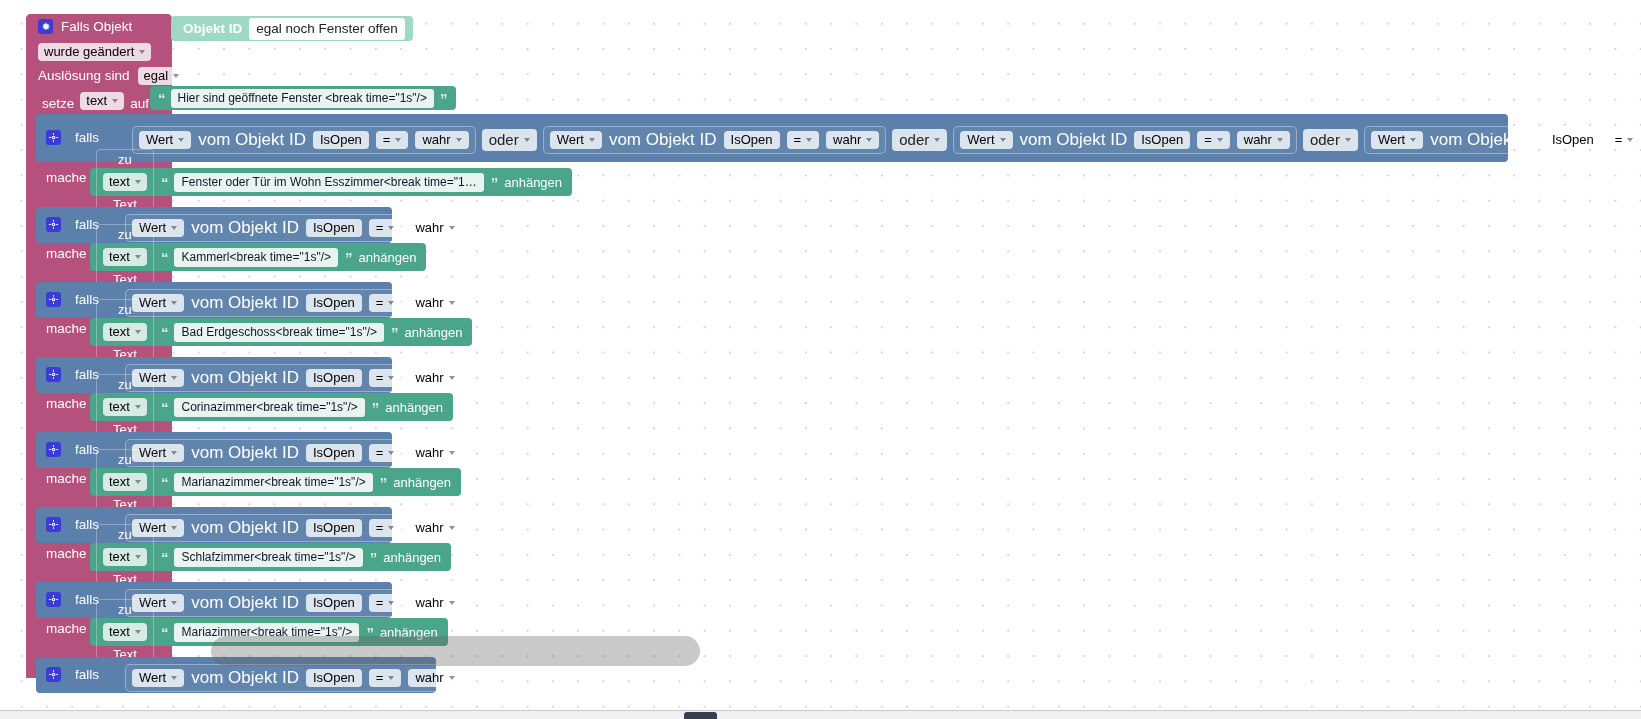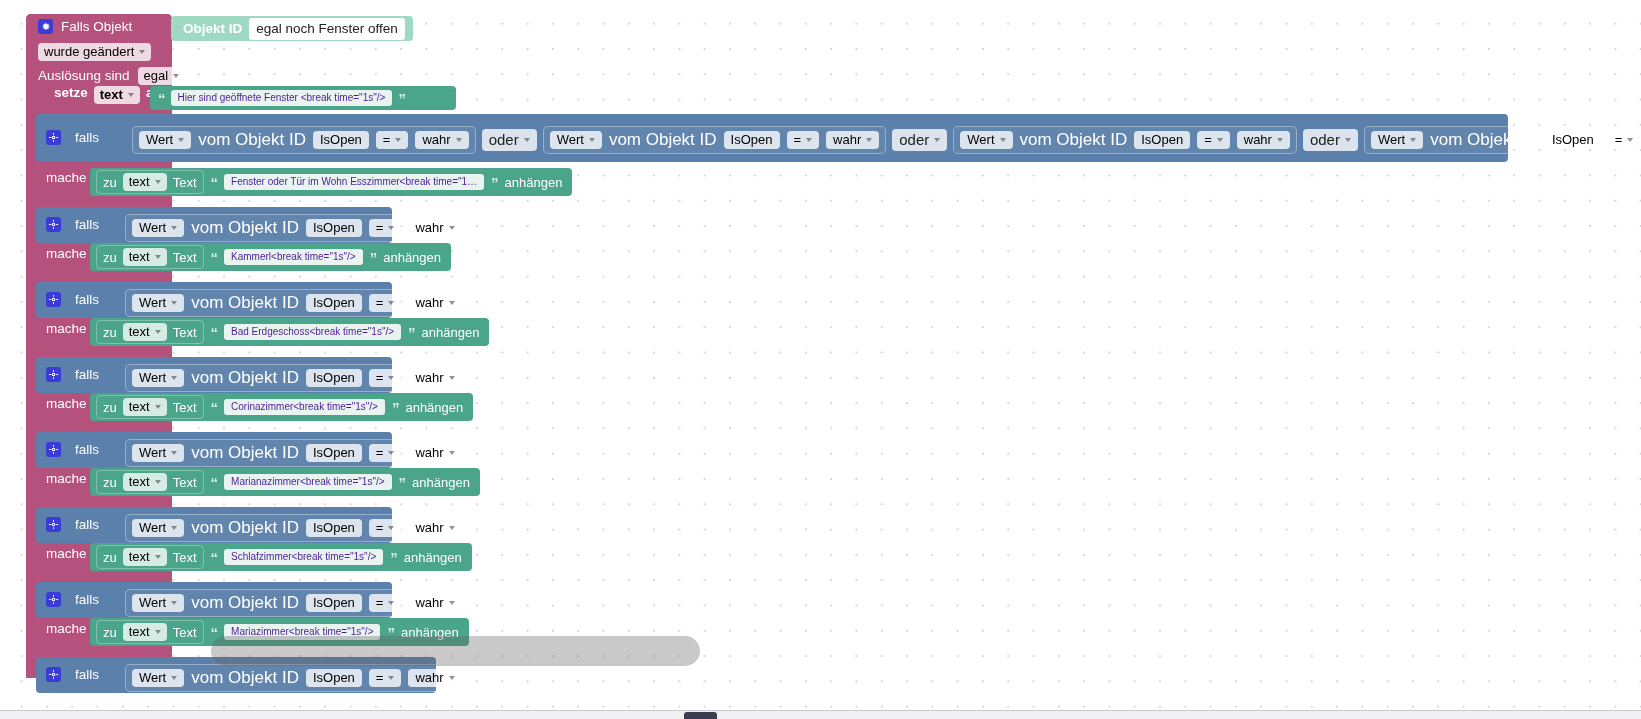--- a/index.html
+++ b/index.html
@@ -114,42 +114,41 @@
     color: #222;
     font-size: 13.5px;
     border-radius: 3px;
     padding: 3px 7px 4px 7px;
     white-space: nowrap;
   }
 
   
   .setze {
     position: absolute;
-    left: 44px; top: 86px;
+    left: 32px; top: 86px;
     height: 24px;
-    display: flex; align-items: flex-start; gap: 6px;
+    display: flex; align-items: flex-end; gap: 6px;
     background: #b4517c;
     border-radius: 4px 0 0 4px;
     padding: 0 8px 0 10px;
-    font-weight: bold;
   }
   .strblk {
     position: absolute;
     top: 86px;
     height: 24px;
     display: flex; align-items: center; gap: 6px;
     background: #4aa58a;
     border-radius: 4px;
     padding: 0 8px;
   }
   .quote { color:#d8efe6; font-size:15px; line-height:1; font-weight:bold; letter-spacing:-1px; }
   .strval {
     background: rgba(255,255,255,0.88);
-    color: #4c1d95;
-    font-size: 10px;
+    color: #0f172a;
+    font-size: 12px;
     border-radius: 3px;
     padding: 2px 7px 3px 7px;
     white-space: nowrap;
   }
 
   
   .ifblk {
     position: absolute;
     background: #5b80ab;
     border-radius: 4px;
@@ -184,20 +183,21 @@
     display: flex; align-items: center; gap: 7px;
     background: #4aa58a;
     border-radius: 4px;
     padding: 0 10px 0 6px;
   }
   .appendblk .inner {
     display:flex; align-items:center; gap:6px;
     border: 1px solid rgba(255,255,255,0.30);
     border-radius: 4px;
     padding: 2px 6px;
+    flex-direction: column;
   }
   .appendblk .zu { color:#fff; font-size:13px; }
   .appendblk .textlbl { color:#fff; font-size:13px; }
   .appendblk .anh { color:#ffffff; font-size:13px; }
 
   
   .scrollthumb {
     position: absolute;
     left: 211px; top: 636px;
     width: 489px; height: 30px;

